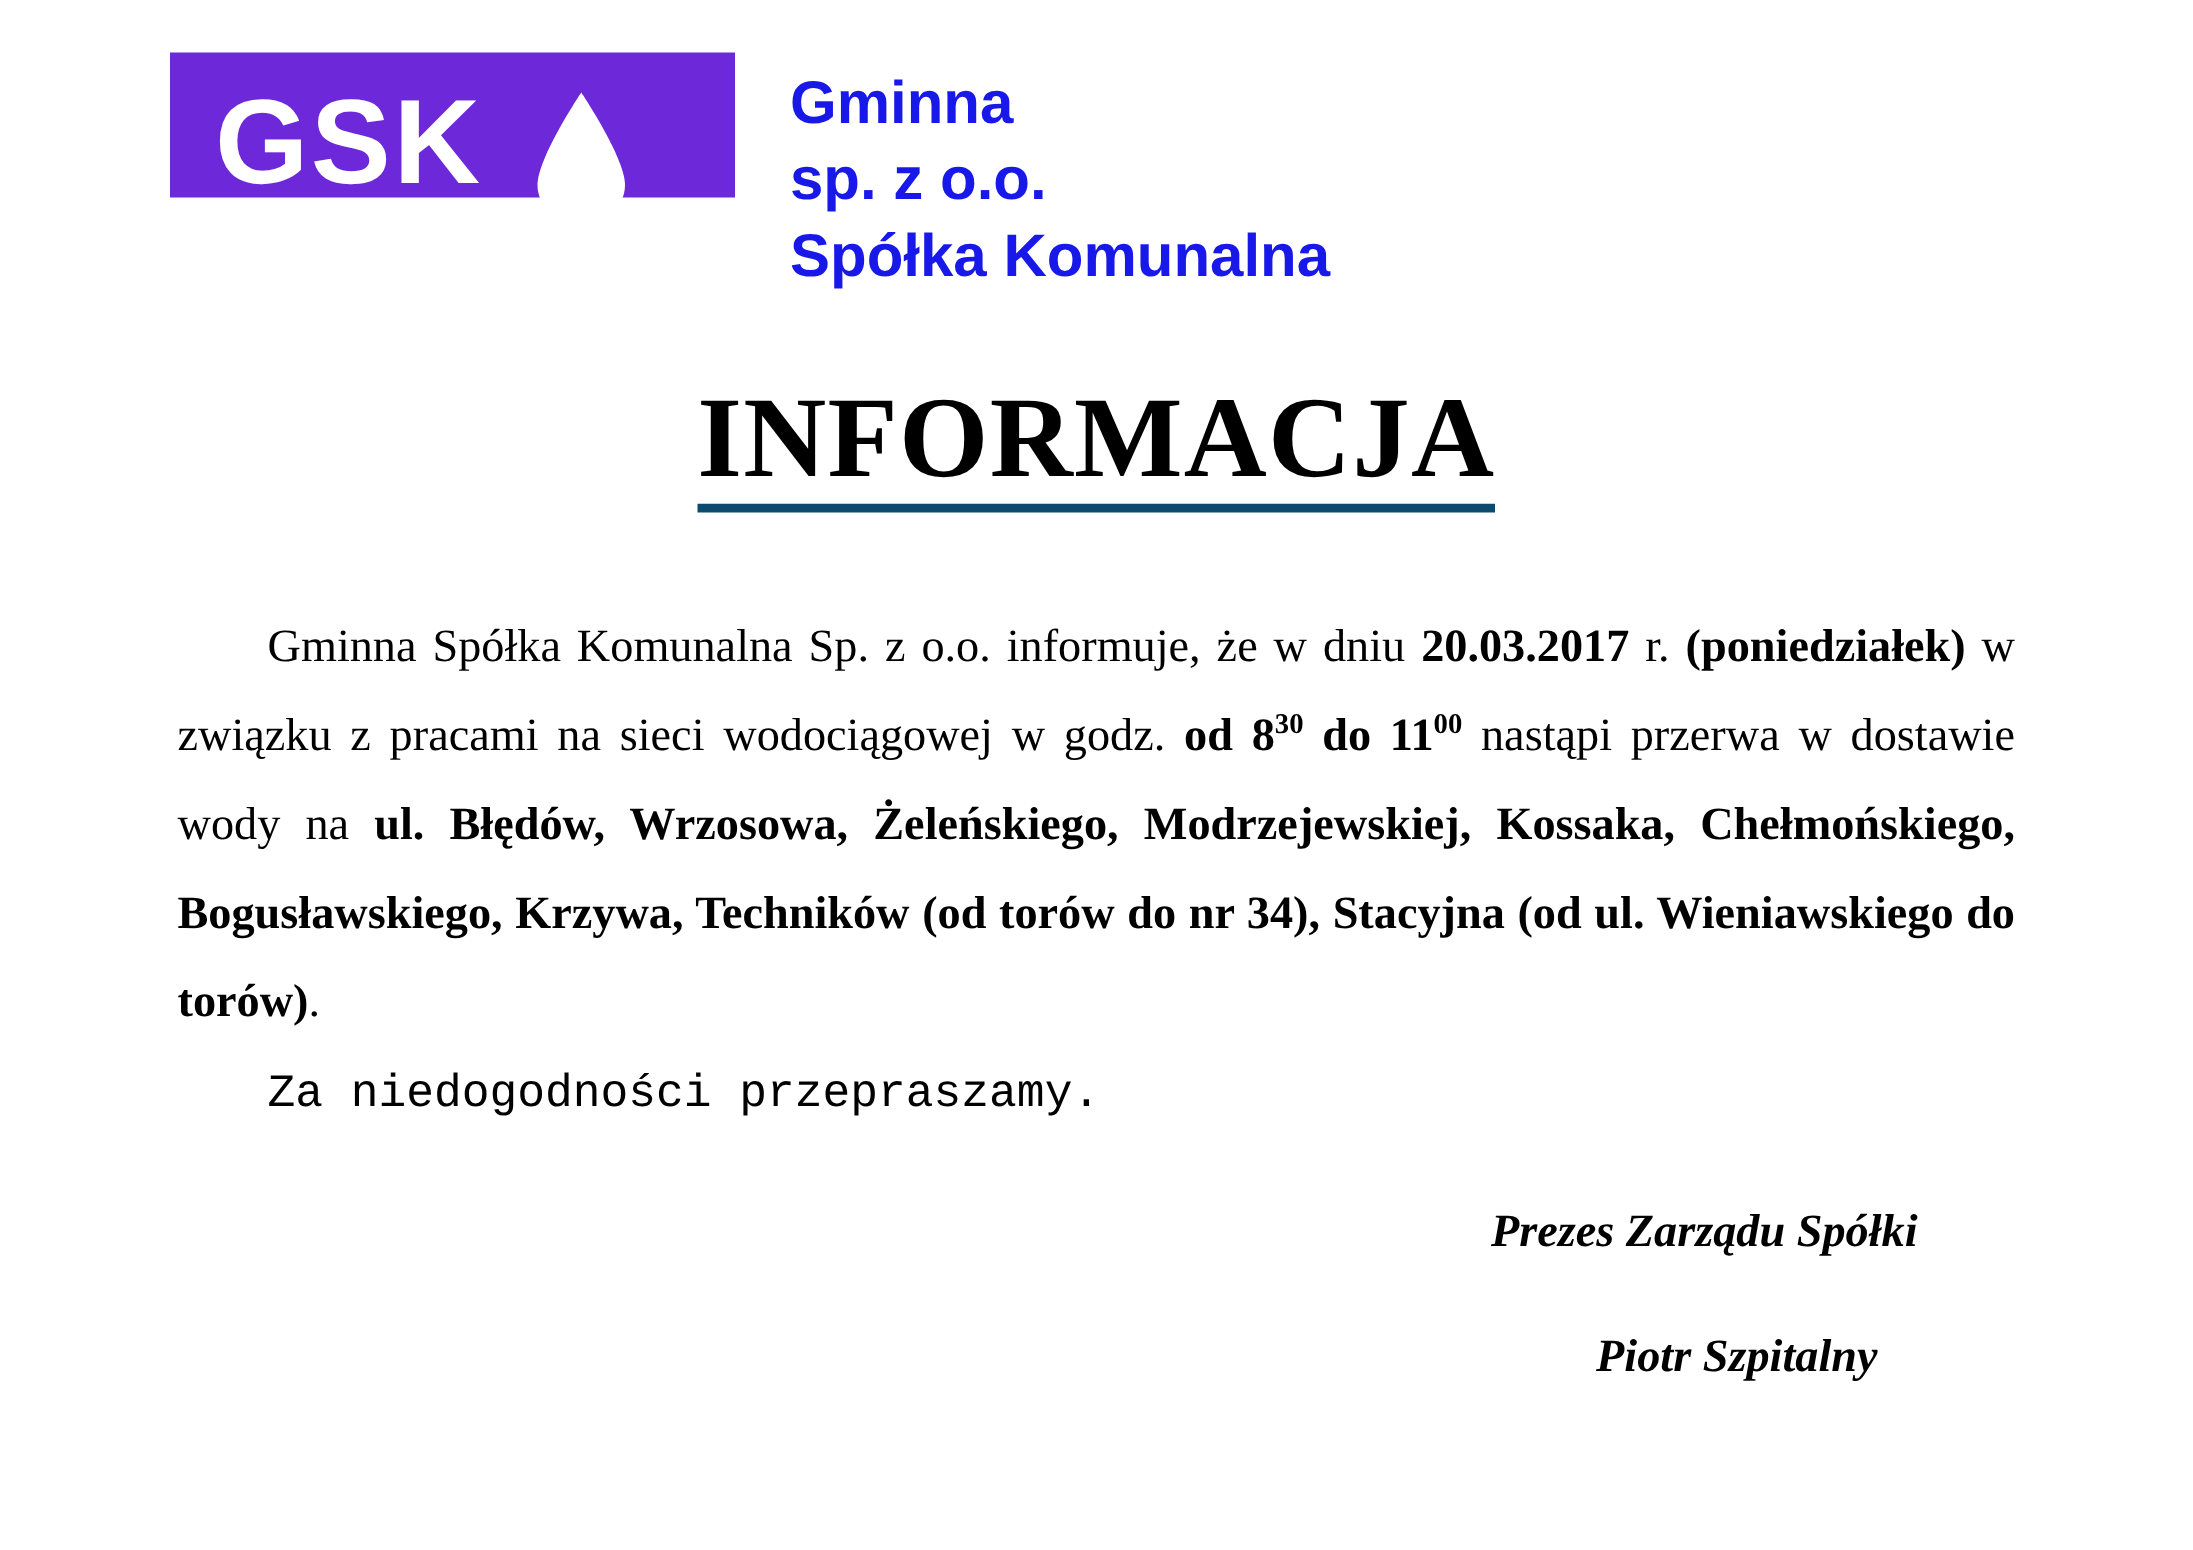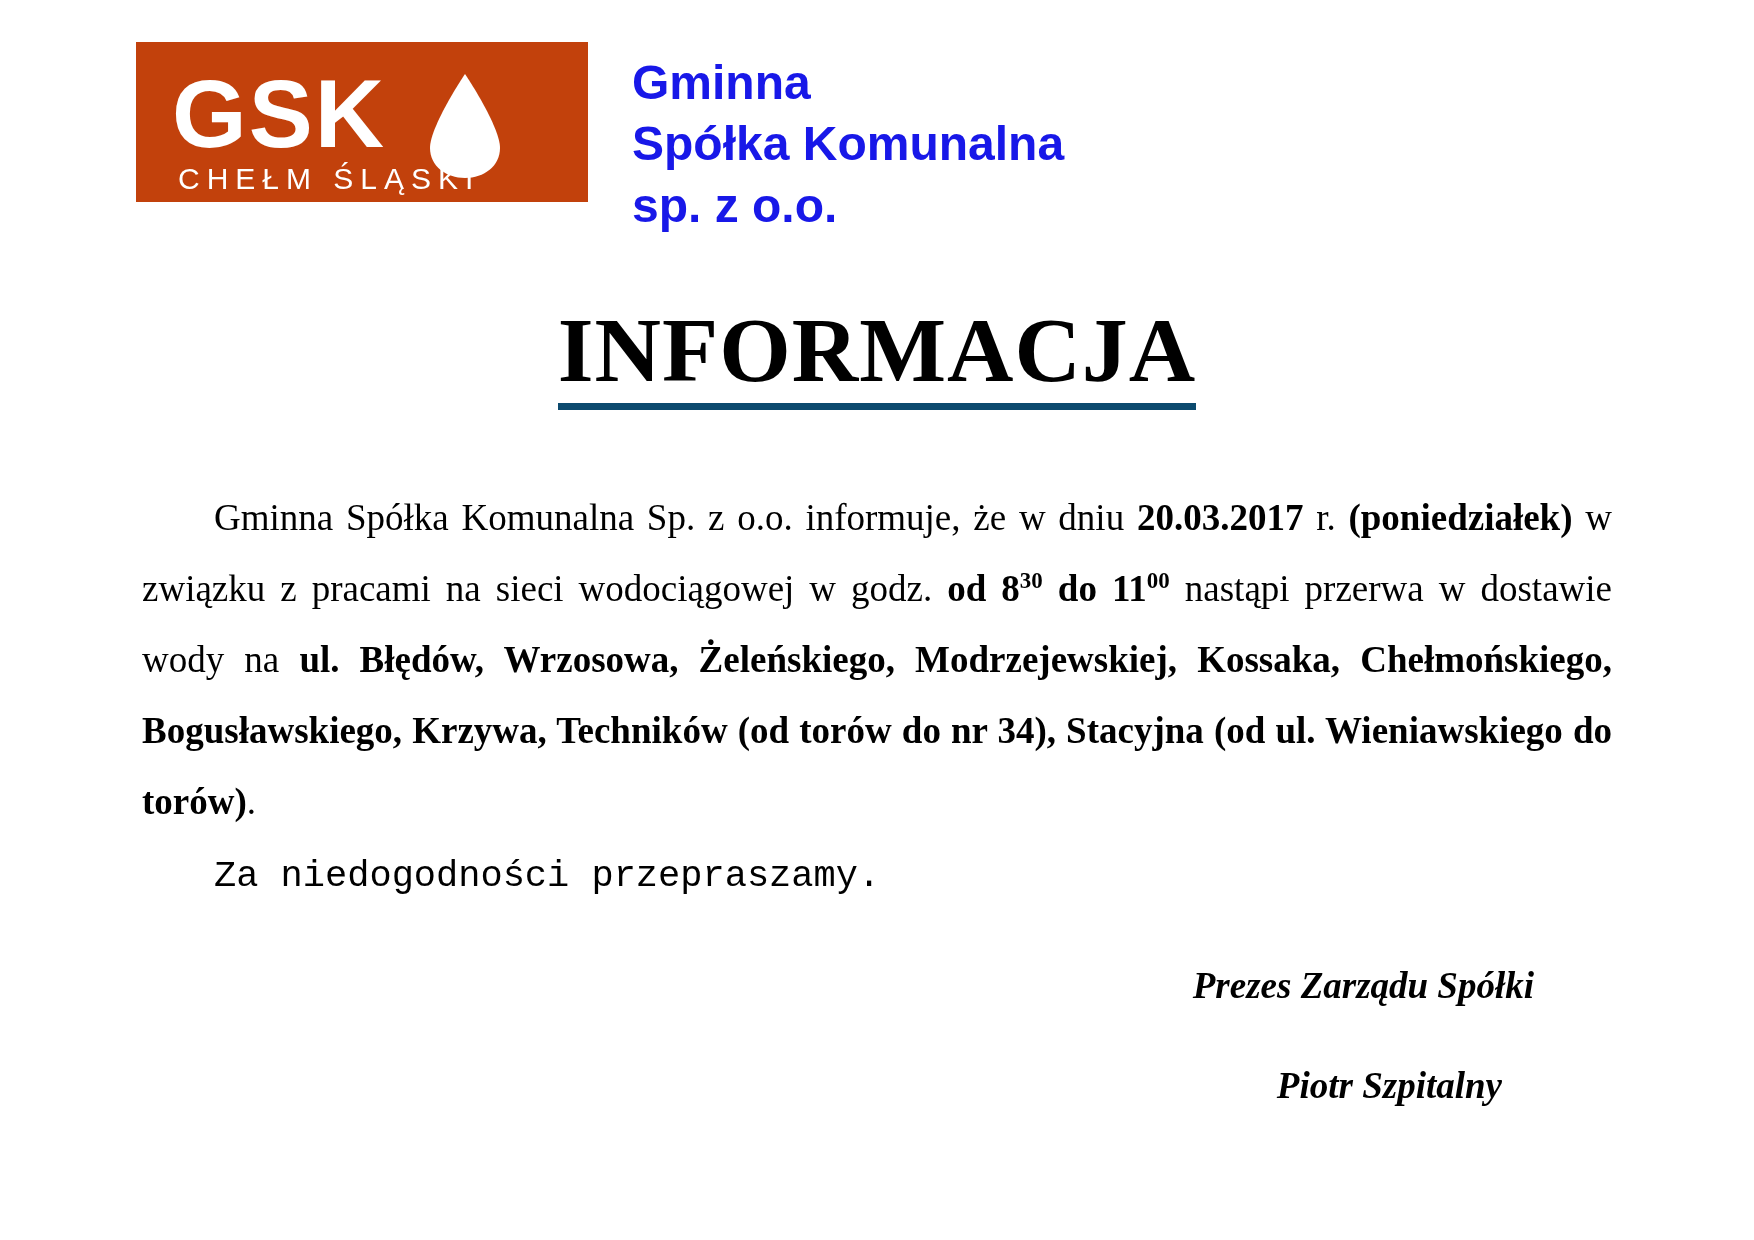--- a/index.html
+++ b/index.html
@@ -21,23 +21,23 @@
     box-sizing: border-box;
   }
 
   
   .header {
     display: flex;
     align-items: flex-start;
     padding: 42px 0 0 136px;
   }
   .logo-box {
-    background: #c2410c;
+    background: #6d28d9;
     width: 452px;
-    height: 160px;
+    height: 116px;
     position: relative;
     flex: 0 0 auto;
   }
   .logo-gsk {
     position: absolute;
     left: 36px;
     top: 24px;
     font-family: "Liberation Sans", sans-serif;
     font-weight: bold;
     font-size: 96px;
@@ -139,22 +139,22 @@
       <div class="logo-drop">
         <svg viewBox="0 0 82 108" width="82" height="108" aria-hidden="true">
           <path d="M41 2 C41 2 6 54 6 76 C6 94 22 106 41 106 C60 106 76 94 76 76 C76 54 41 2 41 2 Z" fill="#ffffff"></path>
         </svg>
       </div>
       <div class="logo-sub">CHEŁM ŚLĄSKI</div>
     </div>
 
     <div class="company">
       <div>Gminna</div>
+      <div>sp. z o.o.</div>
       <div>Spółka Komunalna</div>
-      <div>sp. z o.o.</div>
     </div>
 
   </div>
 
   <div class="title-wrap">
     <span class="title">INFORMACJA</span>
   </div>
 
   <div class="body-text">
     <p class="para"><span>Gminna Spółka Komunalna Sp. z o.o. informuje, że w dniu </span><b>20.03.2017</b><span> r. </span><b>(poniedziałek)</b><span> w związku z pracami na sieci wodociągowej w godz. </span><b><span>od 8</span><sup>30</sup><span> do 11</span><sup>00</sup></b><span> nastąpi przerwa w dostawie wody na </span><b>ul. Błędów, Wrzosowa, Żeleńskiego, Modrzejewskiej, Kossaka, Chełmońskiego, Bogusławskiego, Krzywa, Techników (od torów do nr 34),  Stacyjna (od ul. Wieniawskiego do torów)</b><span>.</span></p>

